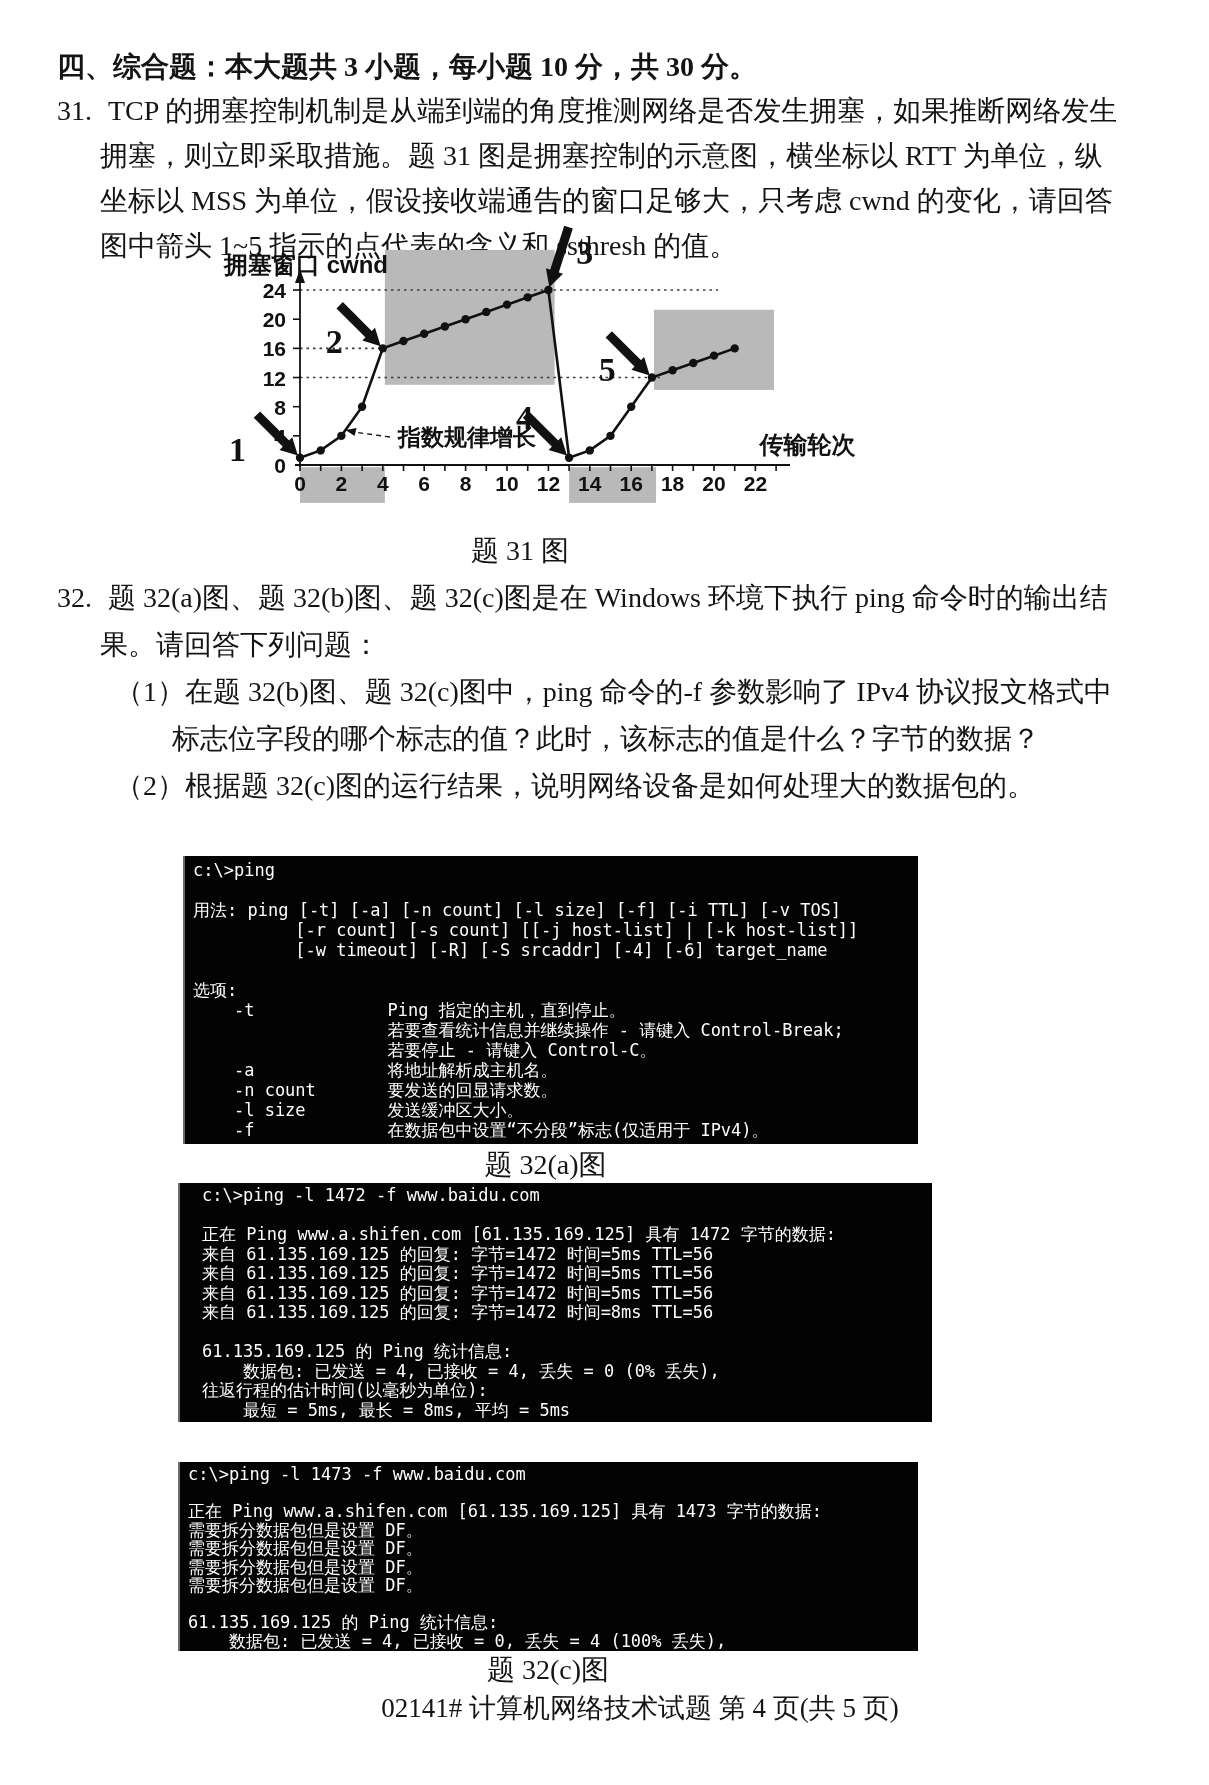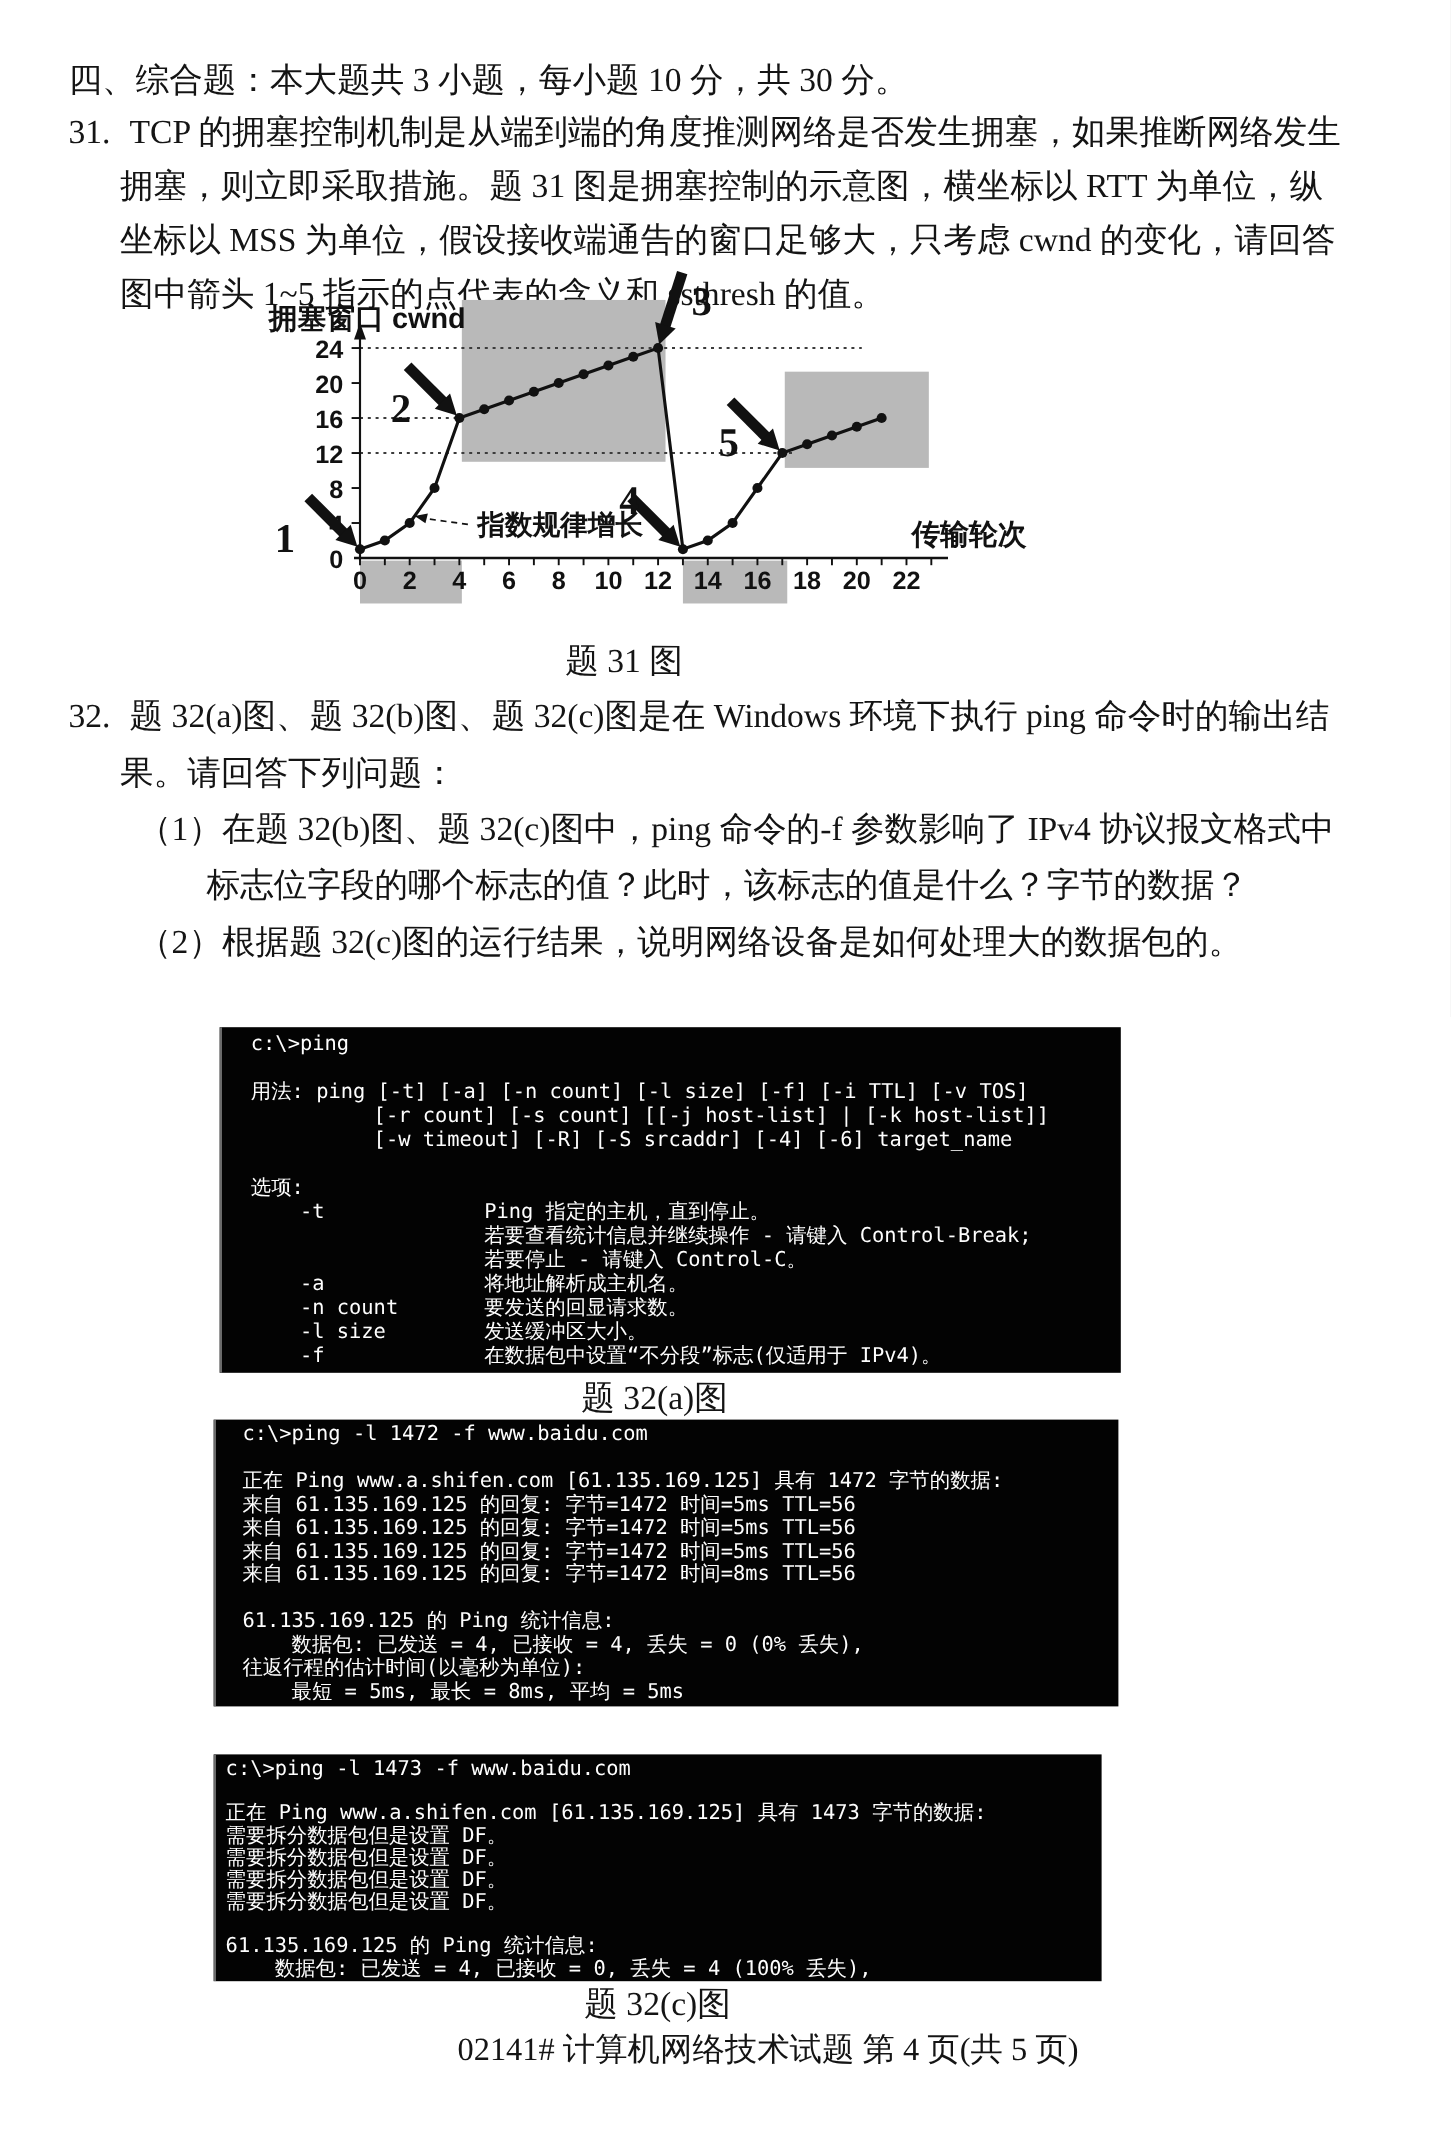--- a/index.html
+++ b/index.html
@@ -1,38 +1,38 @@
 <!DOCTYPE html>
 <html><head>
 <meta charset="utf-8">
 <style>
   html,body{margin:0;padding:0;background:#e8e8e8;}
   .page{position:relative;width:1209px;height:1785px;background:#ffffff;
         font-family:"Liberation Serif","DejaVu Serif",serif;color:#141414;overflow:hidden;}
-  .heading{position:absolute;left:57px;top:48px;font-size:28px;font-weight:normal;white-space:nowrap;}
+  .heading{position:absolute;left:57px;top:48px;font-size:28px;font-weight:bold;white-space:nowrap;}
   .para{position:absolute;font-size:28px;}
   .para .line{white-space:nowrap;}
   #q31{left:57px;top:88px;width:1130px;line-height:45px;}
   #q32{left:57px;top:574px;width:1130px;line-height:47px;}
   .qnum{margin-right:16px;}
   .ind43{padding-left:43px;}
   .ind58{padding-left:58px;}
   .ind115{padding-left:115px;}
   .chart-wrap{position:absolute;left:190px;top:215px;width:720px;height:300px;}
   .chart-wrap svg{overflow:visible;}
   .fig-caption{position:absolute;font-size:28px;text-align:center;}
   #cap31{left:190px;top:532px;width:660px;}
   #capA{left:183px;top:1146px;width:725px;}
   #capB{left:183px;top:1424px;width:730px;}
   #capC{left:183px;top:1651px;width:730px;}
   .terminal{position:absolute;background:#030303;color:#fefefe;
             font-family:"DejaVu Sans Mono","Liberation Mono",monospace;
             font-size:17px;white-space:pre;overflow:hidden;
             box-shadow:inset 2px 0 0 #6a6a6a;}
-  #termA{left:183px;top:856px;width:725px;height:284px;line-height:20px;padding:4px 0 0 26px;}
+  #termA{left:183px;top:856px;width:725px;height:284px;line-height:20px;padding:4px 0 0 10px;}
   #termB{left:178px;top:1183px;width:730px;height:236px;line-height:19.5px;padding:3px 0 0 24px;}
   #termC{left:178px;top:1462px;width:730px;height:186px;line-height:18.5px;padding:3px 0 0 10px;}
   .tline{min-height:1em;}
   .footer{position:absolute;left:80px;top:1690px;width:1120px;text-align:center;
           font-size:27px;white-space:nowrap;}
 </style>
 </head>
 <body>
 
 <div class="page">

